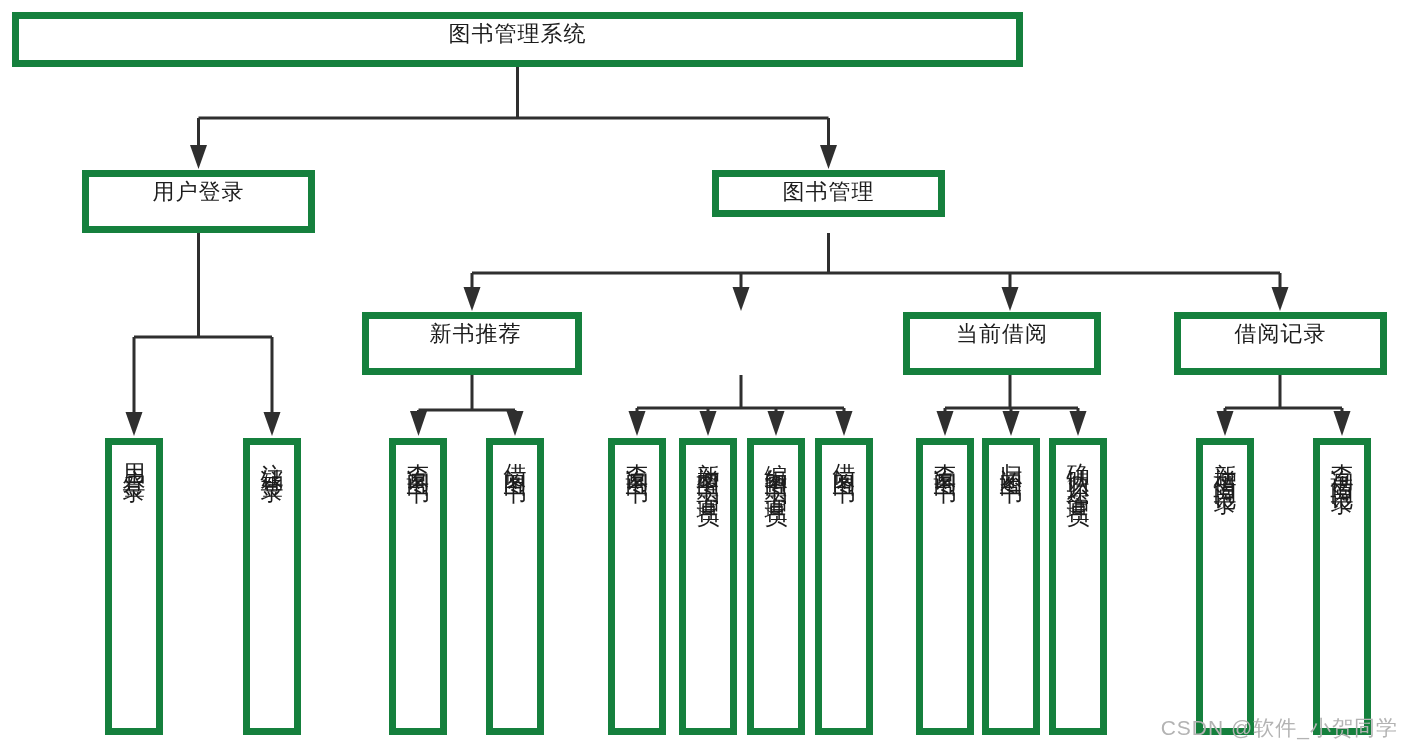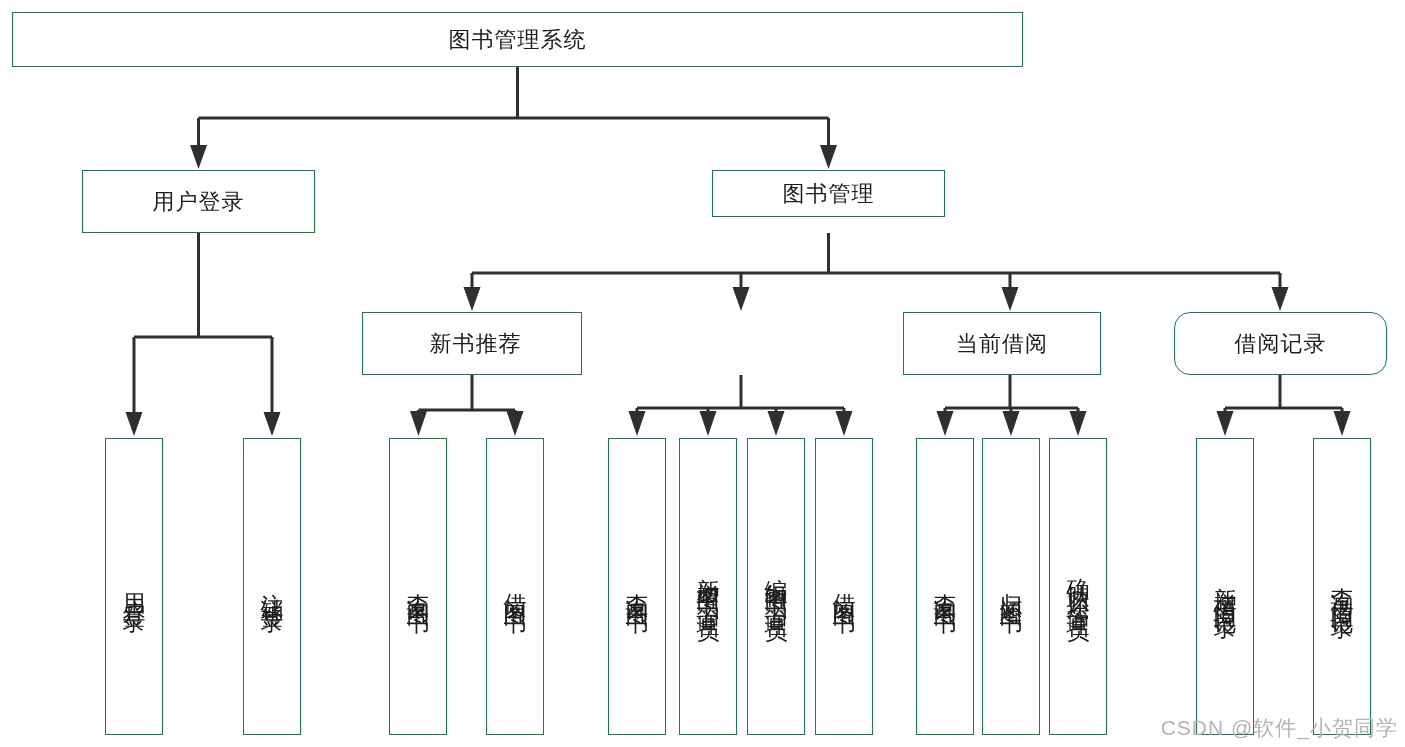--- a/index.html
+++ b/index.html
@@ -13,24 +13,24 @@
     overflow: hidden;
   }
   .connectors {
     position: absolute;
     left: 0; top: 0;
     width: 1405px; height: 747px;
   }
   .node {
     position: absolute;
     background: #ffffff;
-    border: 1px solid #15803d;
+    border: 7px solid #15803d;
     color: #1c1c1c;
     display: flex;
-    align-items: center;
+    align-items: flex-start;
     justify-content: center;
   }
   .hbox { font-size: 22px; letter-spacing: 1px; font-weight: 500; }
   .vbox { top: 438px; width: 58px; height: 297px; }
   .vbox .vtext {
     writing-mode: vertical-rl;
     text-orientation: mixed;
     font-size: 23px;
     line-height: 1;
     letter-spacing: 6px;
@@ -111,21 +111,21 @@
   <div class="node hbox" style="left:712px; top:170px; width:233px; height:47px;">
     <span>图书管理</span>
   </div>
 
   <div class="node hbox" style="left:362px; top:312px; width:220px; height:63px;padding-left:7px;">
     <span>新书推荐</span>
   </div>
   <div class="node hbox" style="left:903px; top:312px; width:198px; height:63px;">
     <span>当前借阅</span>
   </div>
-  <div class="node hbox" style="left:1174px; top:312px; width:213px; height:63px;border-radius:16px;">
+  <div class="node hbox" style="left:1174px; top:312px; width:213px; height:63px;">
     <span>借阅记录</span>
   </div>
 
   <div class="node vbox" style="left:105px;">
     <span class="vtext">用户登录</span>
   </div>
   <div class="node vbox" style="left:243px;">
     <span class="vtext">注销登录</span>
   </div>
   <div class="node vbox" style="left:389px;">

